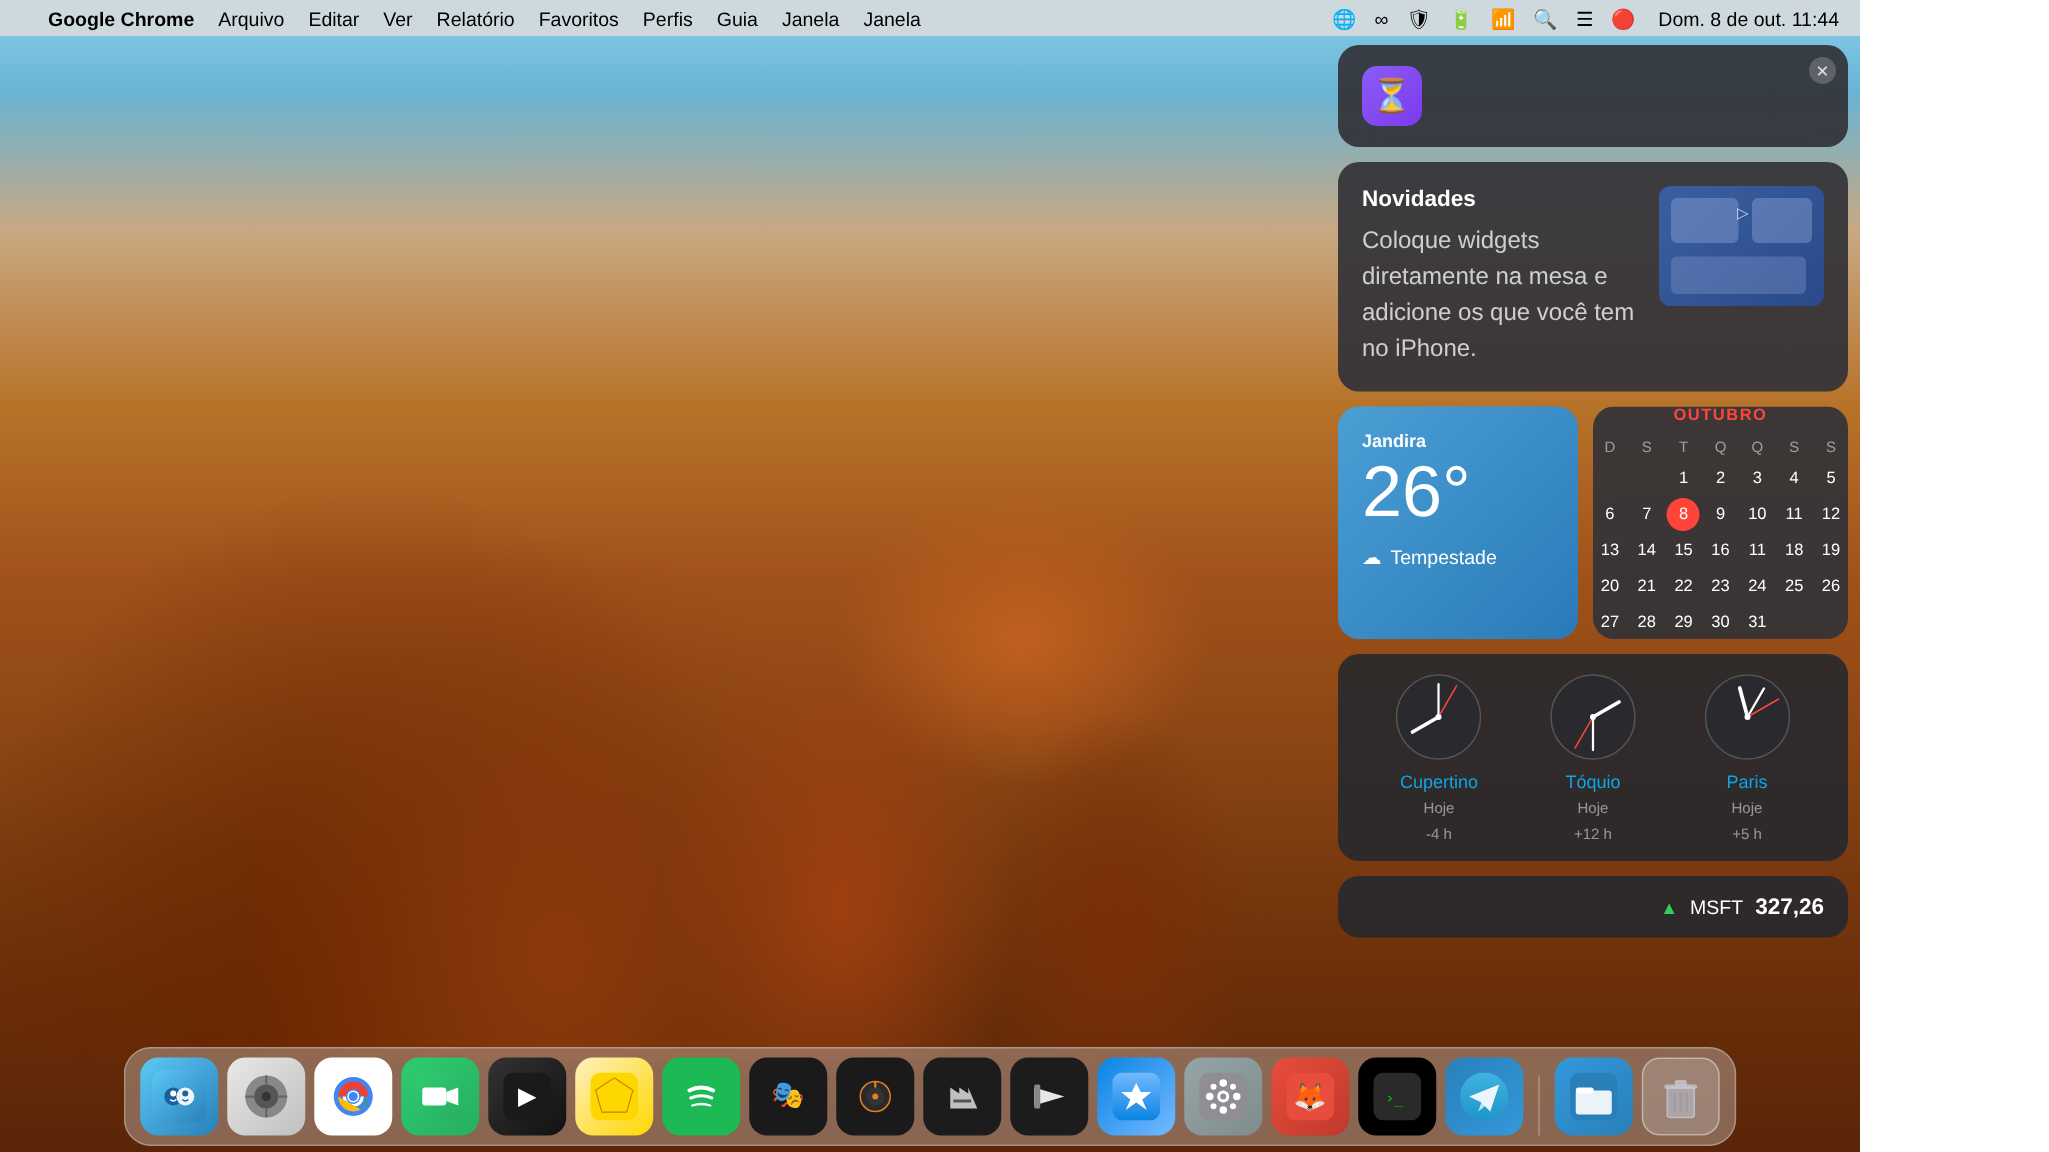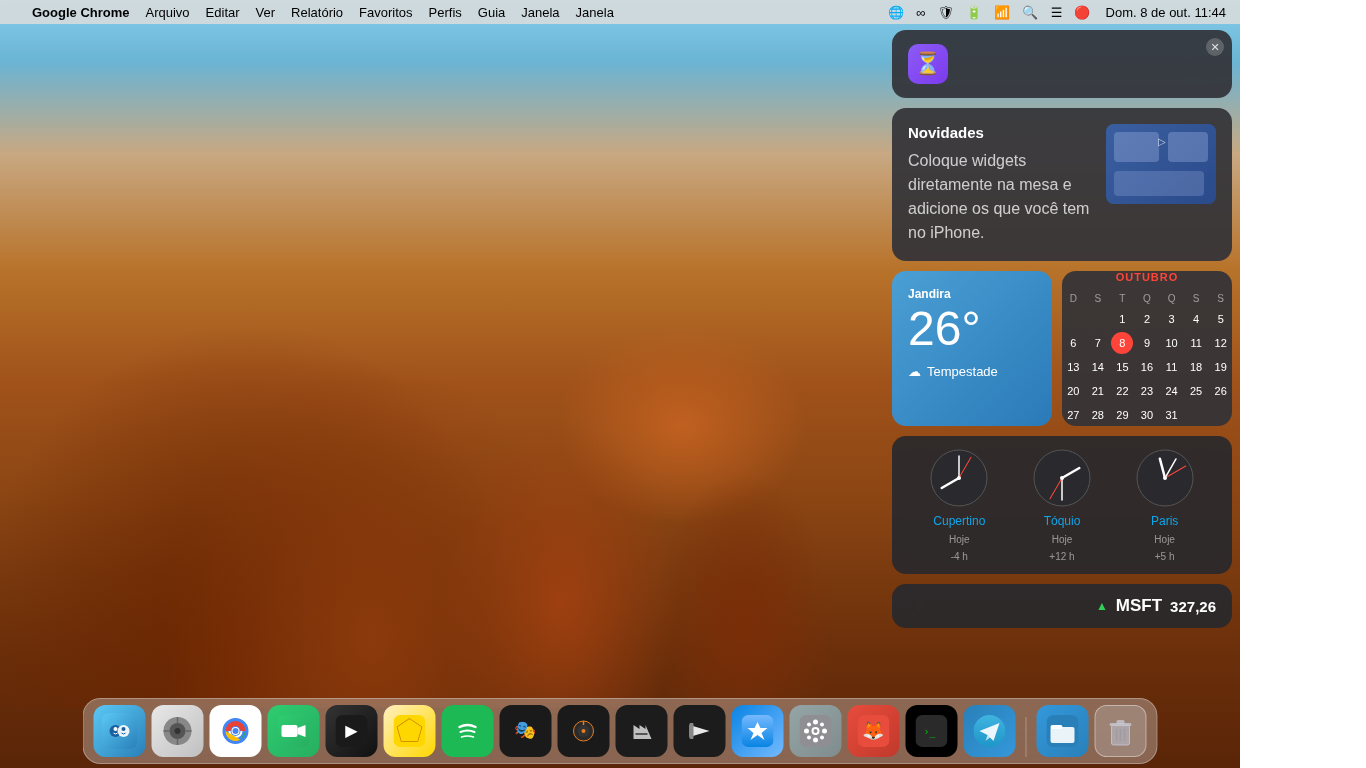--- a/index.html
+++ b/index.html
@@ -341,22 +341,22 @@
       gap: 8px;
       color: white;
     }
 
     #stock-arrow {
       color: #30d158;
       font-size: 12px;
     }
 
     #stock-name {
-      font-size: 17px;
-      font-weight: 700;
+      font-size: 13px;
+      font-weight: 400;
     }
 
     #stock-price {
       font-size: 15px;
       font-weight: 600;
     }
 
     
     #dock {
       position: absolute;

